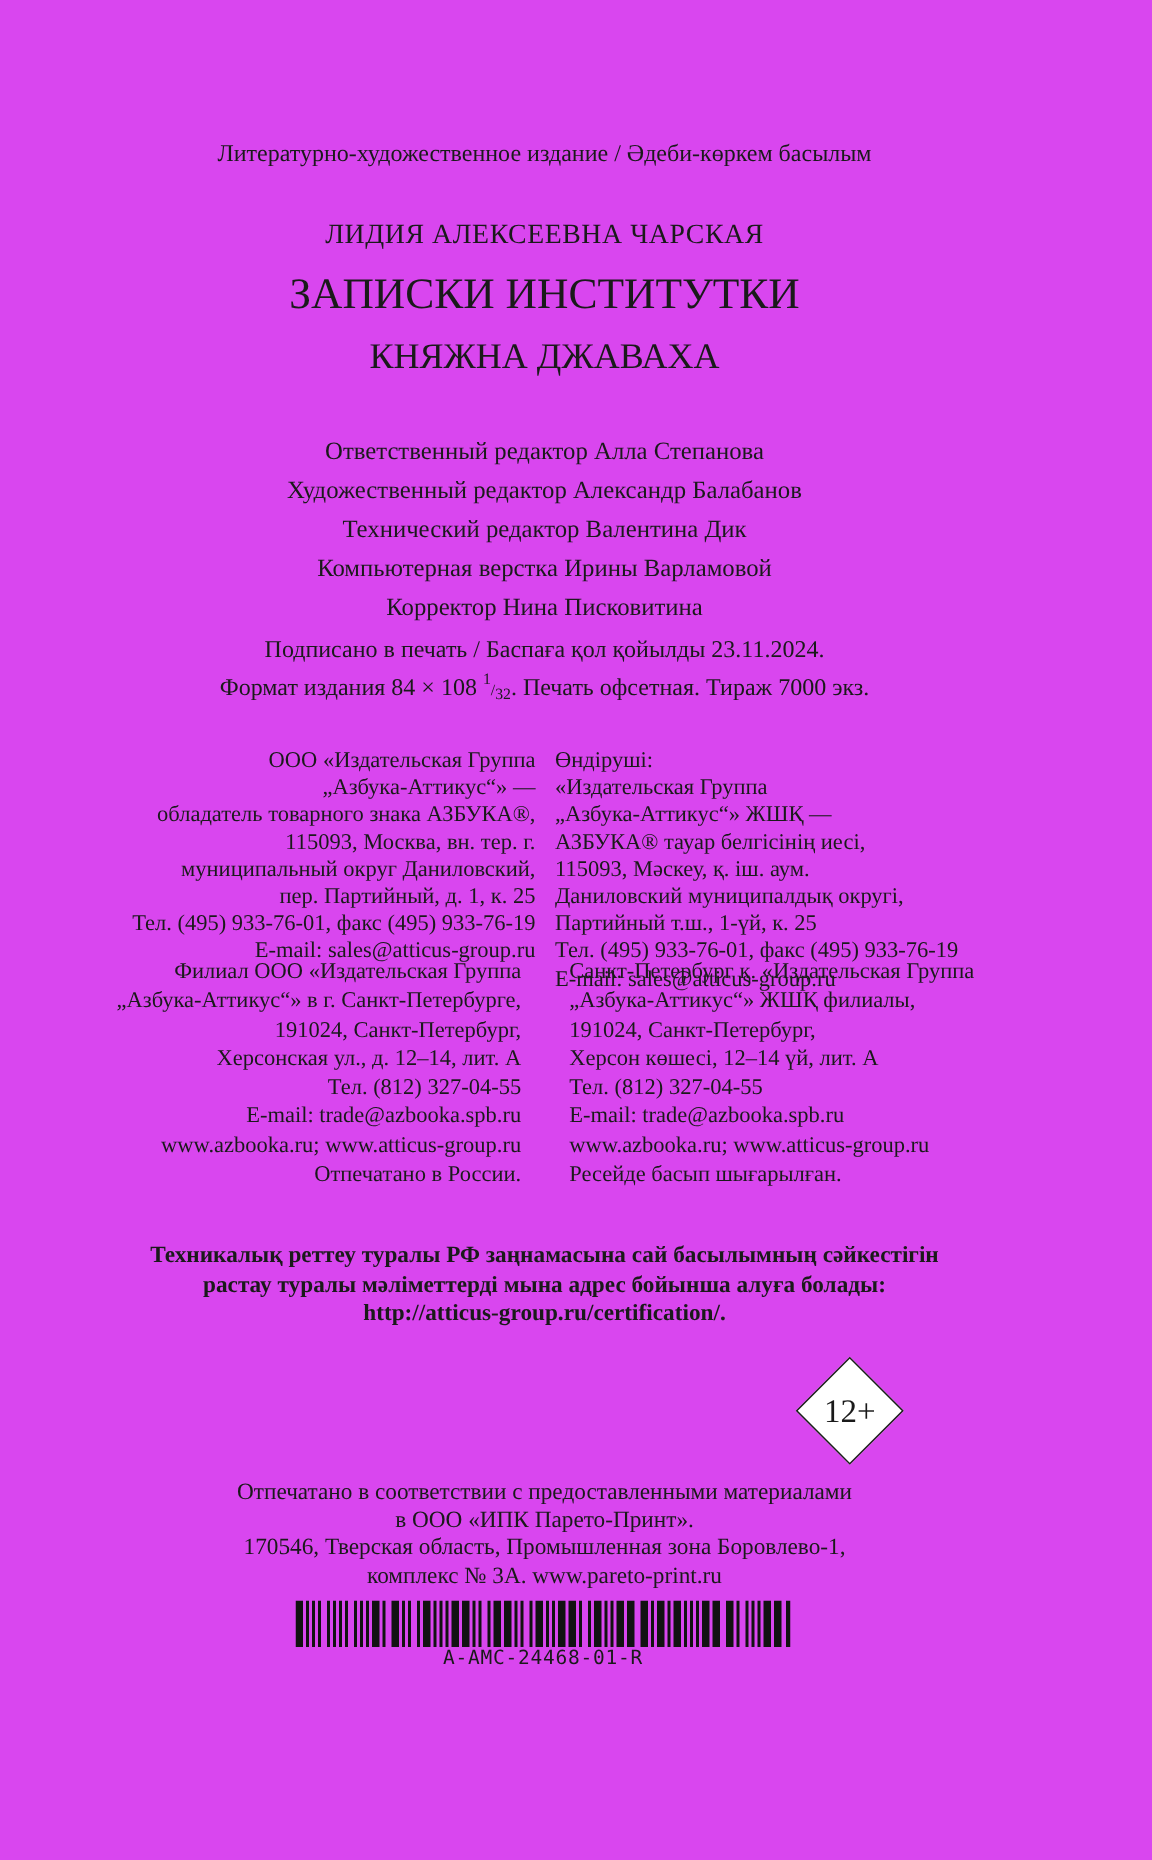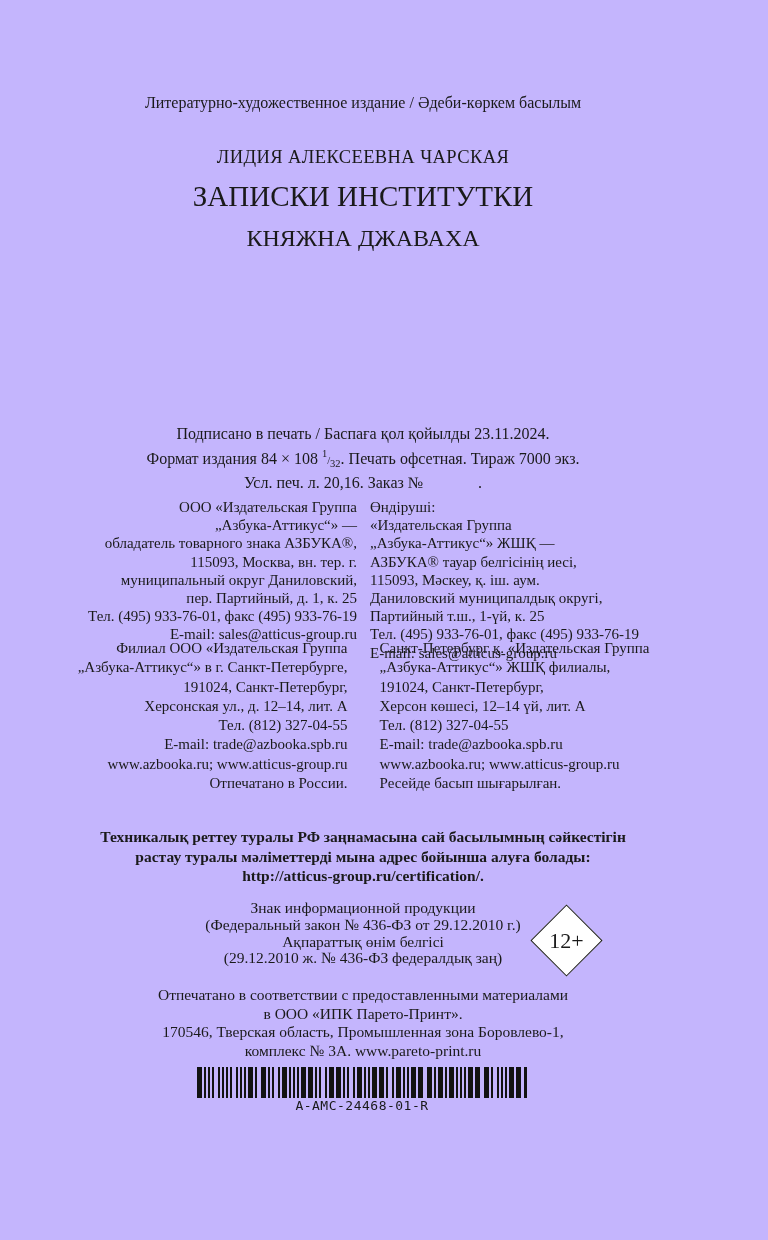--- a/index.html
+++ b/index.html
@@ -1,17 +1,17 @@
 <!DOCTYPE html>
 <html><head>
 <meta charset="utf-8">
 <style>
   html,body { margin:0; padding:0; background:#ffffff; }
   .page {
-    position:relative; width:768px; height:1240px; background:#c4b5fd;
+    position:relative; width:768px; height:1240px; background:#d946ef;
     font-family:"Liberation Serif", serif; color:#1a1a1a; overflow:hidden;
   }
   .blk { position:absolute; left:59px; width:608px; text-align:center; }
   .lines { white-space:pre-line; }
   .edition   { top:93px;  font-size:16px;   line-height:20px; }
   .author    { top:145px; font-size:18.5px; line-height:24px; letter-spacing:0.4px; }
   .title1    { top:181px; font-size:29px;   line-height:30px; }
   .title2    { top:223px; font-size:24px;   line-height:30px; }
   .credits   { top:288px; font-size:16.5px; line-height:26px; }
   .printinfo { top:424px; font-size:16px;   line-height:19.5px; }
@@ -48,25 +48,29 @@
 <body>
 
 <div class="page">
 
   <div class="blk edition">Литературно-художественное издание / Әдеби-көркем басылым</div>
 
   <div class="blk author">ЛИДИЯ АЛЕКСЕЕВНА ЧАРСКАЯ</div>
   <div class="blk title1">ЗАПИСКИ ИНСТИТУТКИ</div>
   <div class="blk title2">КНЯЖНА ДЖАВАХА</div>
 
+  <div class="blk credits lines">Ответственный редактор Алла Степанова
+Художественный редактор Александр Балабанов
+Технический редактор Валентина Дик
+Компьютерная верстка Ирины Варламовой
+Корректор Нина Писковитина</div>
 
   <div class="blk printinfo">
     <div>Подписано в печать / Баспаға қол қойылды 23.11.2024.</div>
     <div><span>Формат издания 84 × 108 </span><span class="fs fn">1</span><span class="fs">/</span><span class="fs fd">32</span><span>. Печать офсетная. Тираж 7000 экз.</span></div>
-    <div><span>Усл. печ. л. 20,16. Заказ №</span><span class="order-gap"></span><span>.</span></div>
   </div>
 
   <div class="cols cols1">
     <div class="col-l">
       <div class="lines">ООО «Издательская Группа
 „Азбука-Аттикус“» —
 обладатель товарного знака АЗБУКА®,
 115093, Москва, вн. тер. г.
 муниципальный округ Даниловский,
 пер. Партийный, д. 1, к. 25
@@ -106,24 +110,20 @@
 E-mail: trade@azbooka.spb.ru</div>
       <div class="lines">www.azbooka.ru; www.atticus-group.ru
 Ресейде басып шығарылған.</div>
     </div>
   </div>
 
   <div class="blk cert lines">Техникалық реттеу туралы РФ заңнамасына сай басылымның сәйкестігін
 растау туралы мәліметтерді мына адрес бойынша алуға болады:
 http://atticus-group.ru/certification/.</div>
 
-  <div class="blk infosign lines">Знак информационной продукции
-(Федеральный закон № 436-ФЗ от 29.12.2010 г.)
-Ақпараттық өнім белгісі
-(29.12.2010 ж. № 436-ФЗ федералдық заң)</div>
 
   <div class="badge">
     <span>12+</span>
   </div>
 
   <div class="blk printer lines">Отпечатано в соответствии с предоставленными материалами
 в ООО «ИПК Парето-Принт».
 170546, Тверская область, Промышленная зона Боровлево-1,
 комплекс № 3А. www.pareto-print.ru</div>
 

